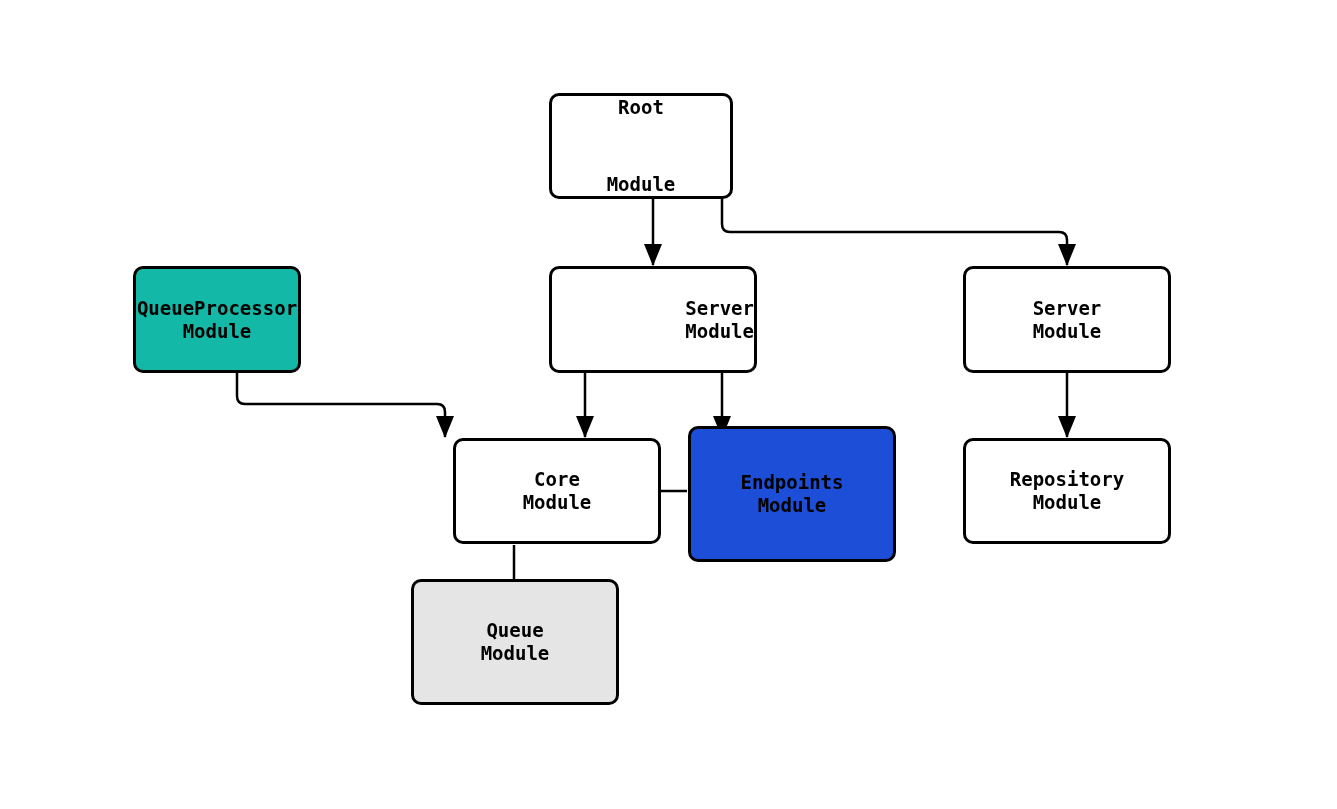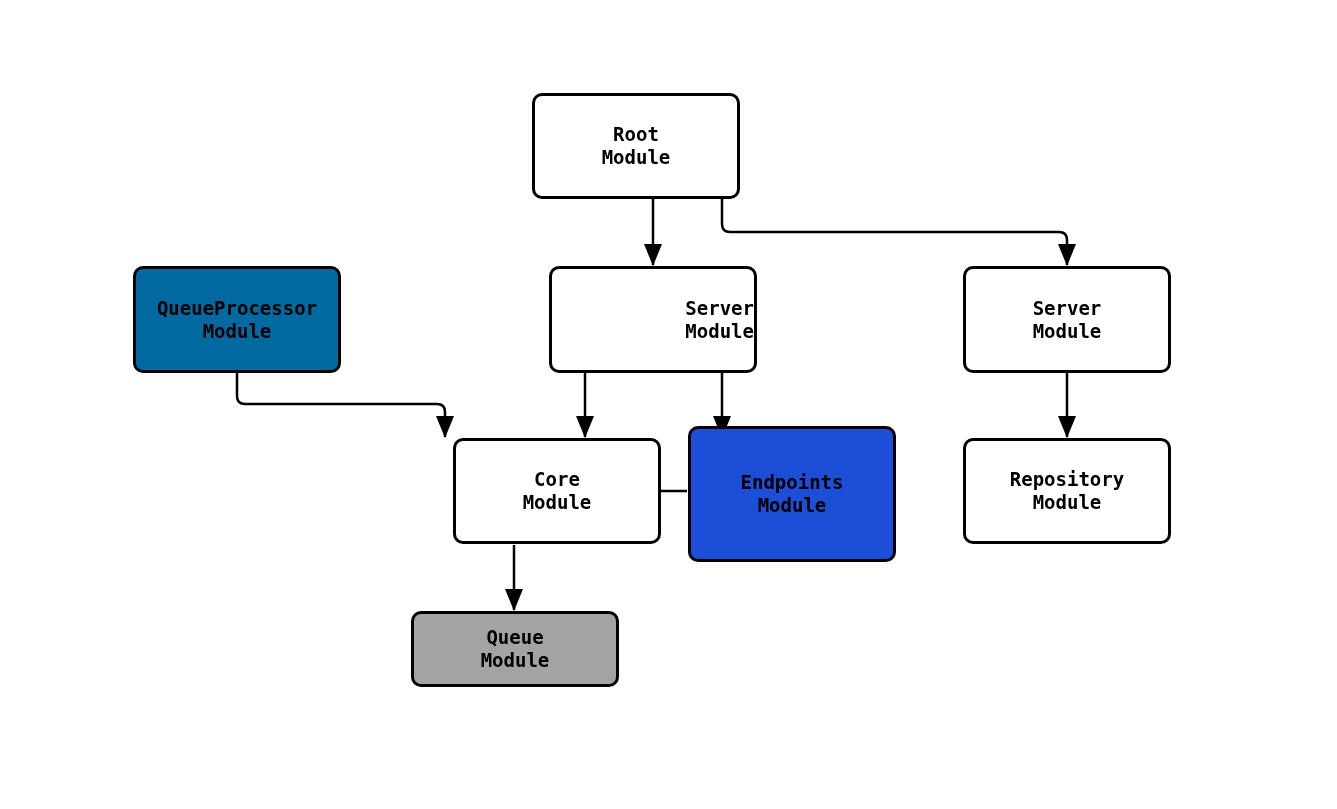--- a/index.html
+++ b/index.html
@@ -55,25 +55,25 @@
       </defs>
       <path class="edge" d="M 653 199 L 653 265" stroke="#000000" stroke-width="2.5" marker-end="url(#arrowhead)"></path>
       <path class="edge" d="M 722 199 L 722 224 Q 722 232 730 232 L 1059 232 Q 1067 232 1067 240 L 1067 265" stroke="#000000" stroke-width="2.5" marker-end="url(#arrowhead)"></path>
       <path class="edge" d="M 237 373 L 237 396 Q 237 404 245 404 L 437 404 Q 445 404 445 412 L 445 437" stroke="#000000" stroke-width="2.5" marker-end="url(#arrowhead)"></path>
       <path class="edge" d="M 585 373 L 585 437" stroke="#000000" stroke-width="2.5" marker-end="url(#arrowhead)"></path>
       <path class="edge" d="M 722 373 L 722 437" stroke="#000000" stroke-width="2.5" marker-end="url(#arrowhead)"></path>
       <path class="edge" d="M 687 491 L 620 491" stroke="#000000" stroke-width="2.5" marker-end="url(#arrowhead)"></path>
       <path class="edge" d="M 1067 373 L 1067 437" stroke="#000000" stroke-width="2.5" marker-end="url(#arrowhead)"></path>
       <path class="edge" d="M 514 545 L 514 610" stroke="#000000" stroke-width="2.5" marker-end="url(#arrowhead)"></path>
     </svg>
-    <div class="node" style="left: 532px; top: 93px; width: 208px; height: 106px; background: rgb(255, 255, 255); border-color: rgb(0, 0, 0); color: rgb(0, 0, 0);">
+    <div class="node" style="left: 549px; top: 93px; width: 184px; height: 106px; background: rgb(255, 255, 255); border-color: rgb(0, 0, 0); color: rgb(0, 0, 0); justify-content: space-between;">
       <div>Root</div>
       <div>Module</div>
     </div>
-    <div class="node" style="left: 133px; top: 266px; width: 208px; height: 107px; background: #0369a1; border-color: rgb(0, 0, 0); color: rgb(0, 0, 0);">
+    <div class="node" style="left: 133px; top: 266px; width: 168px; height: 107px; background: #14b8a6; border-color: rgb(0, 0, 0); color: rgb(0, 0, 0);">
       <div>QueueProcessor</div>
       <div>Module</div>
     </div>
     <div class="node" style="left: 549px; top: 266px; width: 208px; height: 107px; background: rgb(255, 255, 255); border-color: rgb(0, 0, 0); color: rgb(0, 0, 0); align-items: flex-end;">
       <div>Server</div>
       <div>Module</div>
     </div>
     <div class="node" style="left: 963px; top: 266px; width: 208px; height: 107px; background: rgb(255, 255, 255); border-color: rgb(0, 0, 0); color: rgb(0, 0, 0);">
       <div>Server</div>
       <div>Module</div>
@@ -83,17 +83,17 @@
       <div>Module</div>
     </div>
     <div class="node" style="left: 688px; top: 426px; width: 208px; height: 136px; background: #1d4ed8; border-color: rgb(0, 0, 0); color: rgb(0, 0, 0);">
       <div>Endpoints</div>
       <div>Module</div>
     </div>
     <div class="node" style="left: 963px; top: 438px; width: 208px; height: 106px; background: rgb(255, 255, 255); border-color: rgb(0, 0, 0); color: rgb(0, 0, 0);">
       <div>Repository</div>
       <div>Module</div>
     </div>
-    <div class="node" style="left: 411px; top: 611px; width: 208px; height: 76px; background: #a3a3a3; border-color: rgb(0, 0, 0); color: rgb(0, 0, 0);">
+    <div class="node" style="left: 411px; top: 579px; width: 208px; height: 126px; background: #e5e5e5; border-color: rgb(0, 0, 0); color: rgb(0, 0, 0);">
       <div>Queue</div>
       <div>Module</div>
     </div>
   </div>
 
 </body></html>

